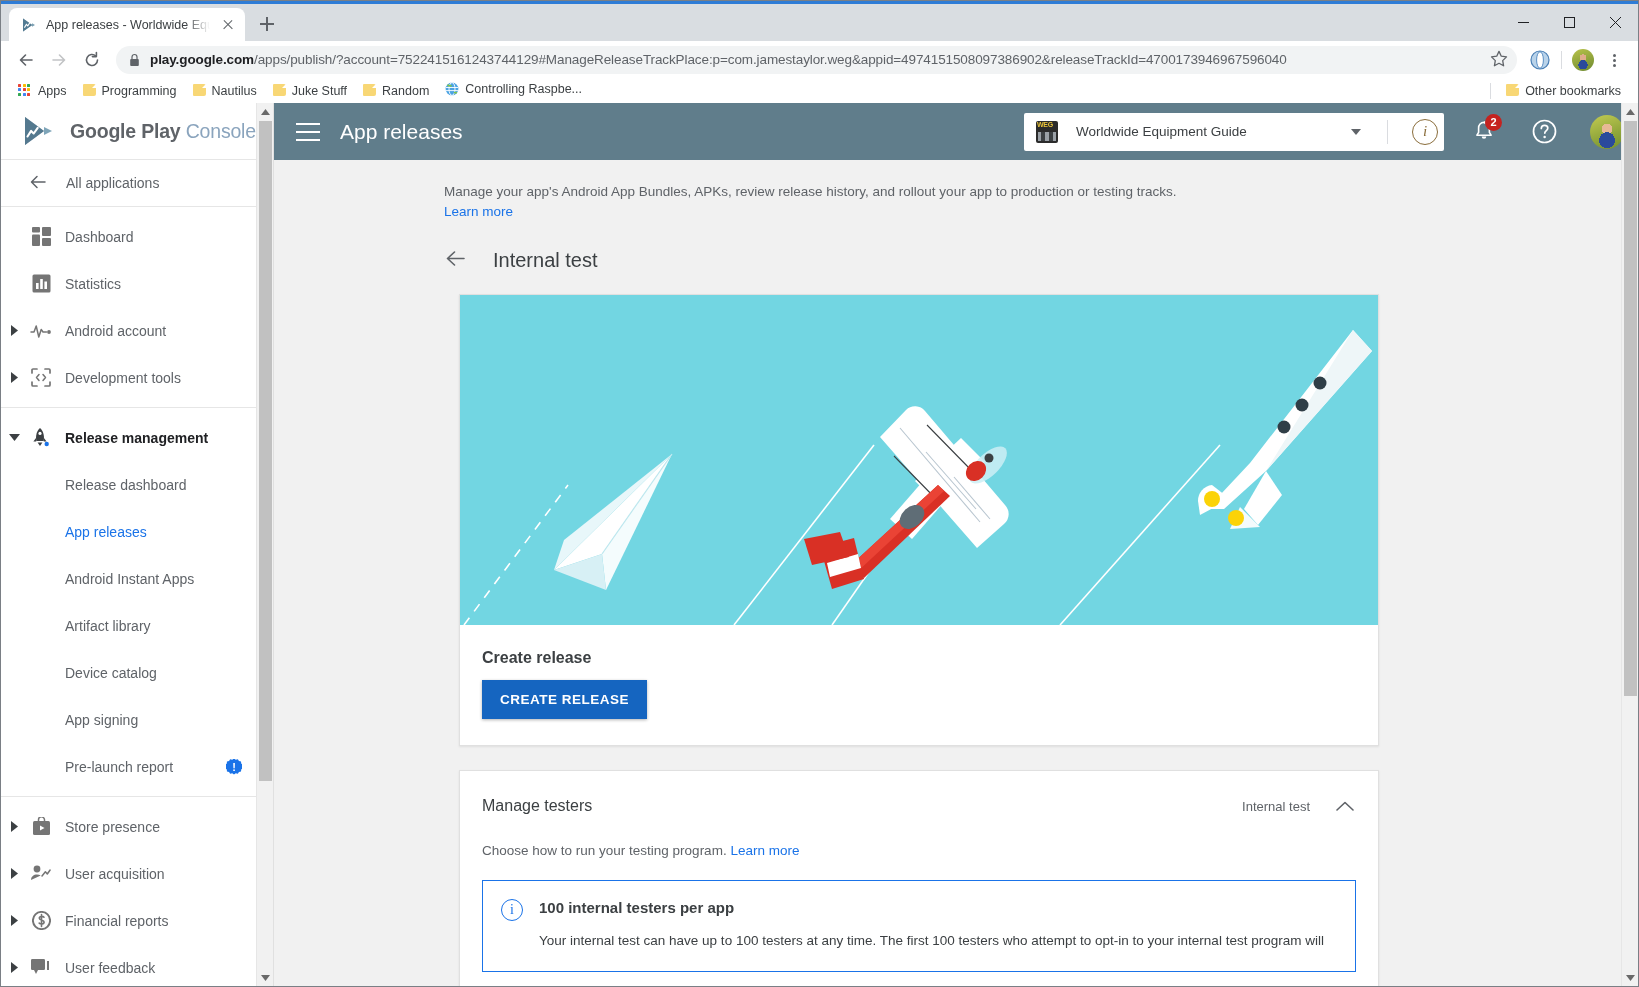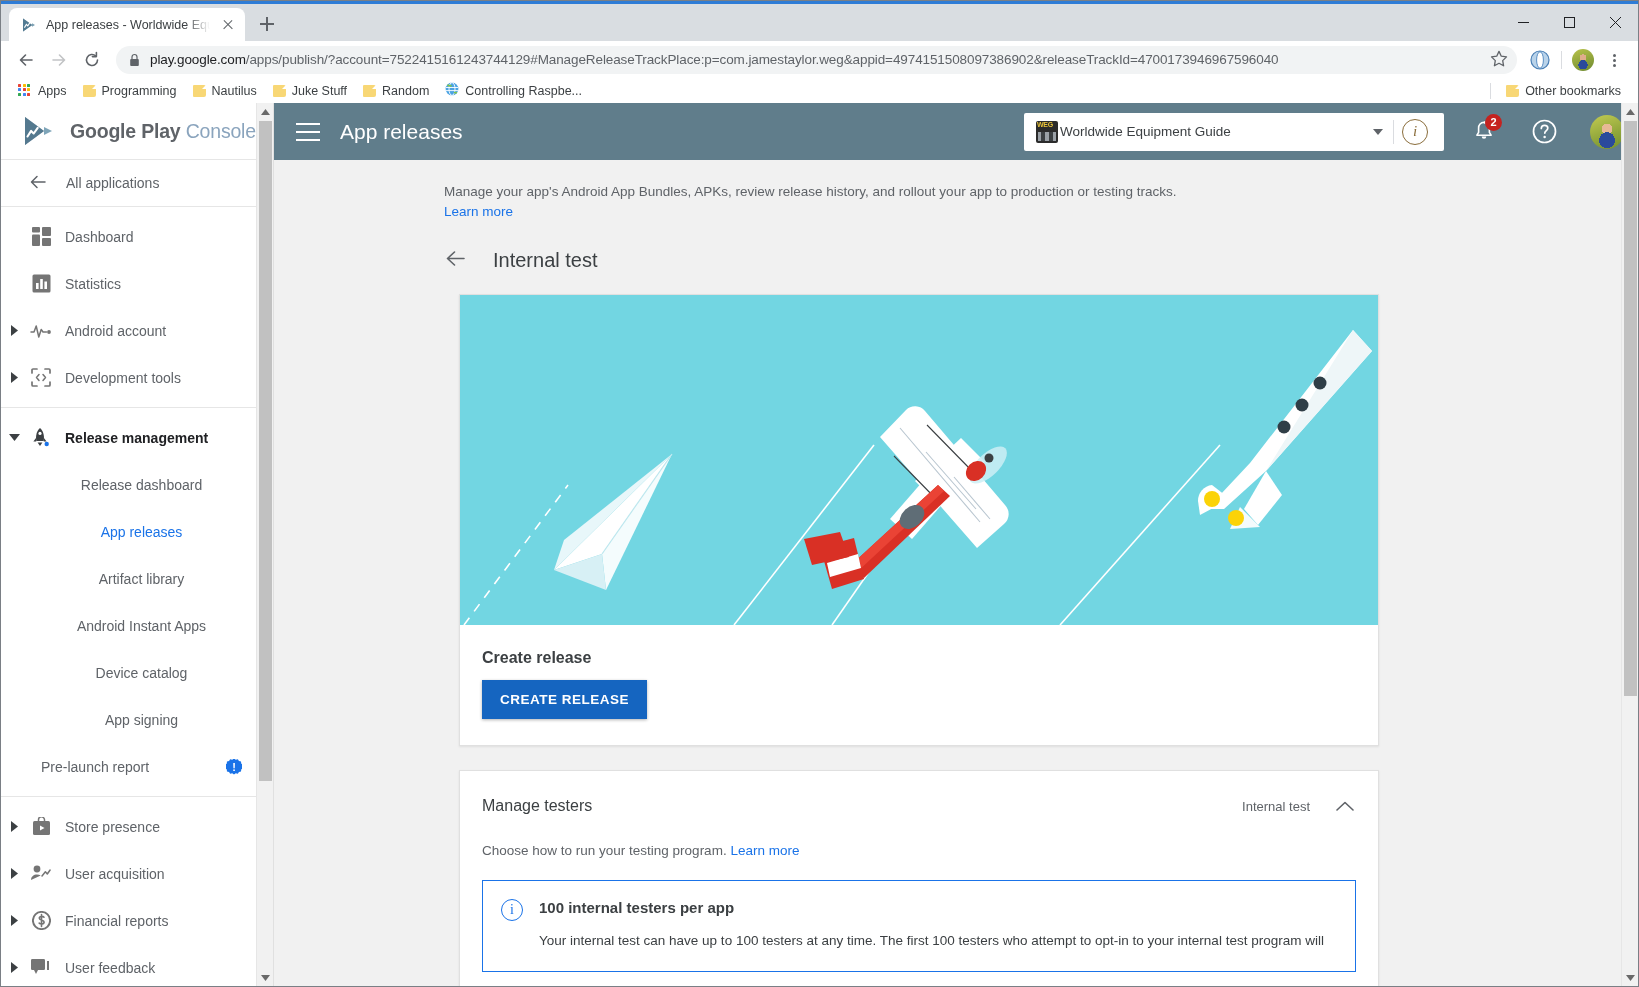--- a/index.html
+++ b/index.html
@@ -49,37 +49,37 @@
   .toolbar { height: 37px; background:#fff; display:flex; align-items:center; padding: 0 10px; gap: 3px; }
   .navbtn { width:30px; height:30px; border-radius:50%; display:flex; align-items:center; justify-content:center; cursor:pointer; }
   .navbtn.disabled { opacity:.38; }
   .omnibox {
     flex:1 1 auto; height:28px; background:#f1f3f4; border-radius:14px;
     display:flex; align-items:center; padding: 0 6px 0 13px; gap:10px; margin: 0 6px;
     cursor: text;
   }
   .lock { width:11px; height:14px; position:relative; flex:0 0 11px; }
   .url { font-size:13.5px; color:#5f6368; white-space:nowrap; overflow:hidden; letter-spacing:-.1px; }
-  .url b { color:#202124; font-weight:400; }
+  .url b { color:#202124; font-weight:700; }
   .star { margin-left:auto; width:22px; height:22px; flex:0 0 22px; cursor:pointer; }
   .tb-icon { width:28px; height:28px; display:flex; align-items:center; justify-content:center; cursor:pointer; border-radius:50%; }
   .tb-sep { width:1px; height:18px; background:#dadce0; margin:0 4px; }
   .avatar-sm {
     width:22px; height:22px; border-radius:50%; flex:0 0 22px;
     background: radial-gradient(circle at 50% 72%, #2a4a9b 0 24%, transparent 24%),
                 radial-gradient(circle at 50% 40%, #e0ad8c 0 20%, transparent 20%),
                 linear-gradient(160deg,#b9c34a,#8ba03a 60%, #6d8a30);
   }
   .kebab { width:28px; height:28px; position:relative; cursor:pointer; }
   .kebab i { position:absolute; left:13px; width:3.2px; height:3.2px; border-radius:50%; background:#5f6368; }
   .kebab i:nth-child(1){ top:8px; } .kebab i:nth-child(2){ top:13.4px; } .kebab i:nth-child(3){ top:18.8px; }
 
   
   .bookmarks { height:26px; background:#fff; border-bottom:1px solid #dadce0; display:flex; align-items:center; padding:0 10px; gap:2px; font-size:12.5px; color:#3c4043; }
-  .bm { display:flex; align-items:center; gap:6px; padding:3px 7px; border-radius:4px; cursor:pointer; white-space:nowrap; }
+  .bm { display:flex; gap:6px; padding:3px 7px; border-radius:4px; cursor:pointer; white-space:nowrap; }
   .folder {
     width:13px; height:12px; flex:0 0 13px; background:#f8d775; border-radius:1px 2px 2px 1px; position:relative;
   }
   .folder::after { content:""; position:absolute; right:0; top:0; border-width:0 0 4px 4px; border-style:solid; border-color:transparent transparent #fff transparent; }
   .bm-right { margin-left:auto; display:flex; align-items:center; gap:2px; }
   .bm-sep { width:1px; height:16px; background:#dadce0; margin-right:6px; }
   .appsgrid { width:14px; height:14px; display:grid; grid-template-columns:repeat(3,3px); grid-template-rows:repeat(3,3px); gap:1.6px; flex:0 0 14px; }
   .appsgrid i { width:3px; height:3px; border-radius:.5px; }
 
   
@@ -99,21 +99,21 @@
 
   .navgroup { border-bottom:1px solid #e6e6e6; padding:6px 0; }
   .navgroup.nb { border-bottom:none; }
   .nav {
     height:47px; display:flex; align-items:center; cursor:pointer; position:relative; padding-right:14px;
   }
   .nav .caret { width:26px; flex:0 0 26px; display:flex; align-items:center; justify-content:center; }
   .nav .caret.empty { visibility:hidden; }
   .nav .nicon { width:28px; flex:0 0 28px; display:flex; align-items:center; justify-content:center; }
   .nav .nlabel { font-size:14px; color:#5f6368; margin-left:10px; }
-  .nav.sub { height:47px; padding-left:40px;justify-content:center; }
+  .nav.sub { height:47px; padding-left:64px; }
   .nav.sub .nlabel { margin-left:0; font-size:14px; }
   .nav.sub.selected .nlabel { color:#1a73e8; }
   .badge-dot {
     margin-left:auto; width:16px; height:16px; flex:0 0 16px; background:#1a73e8; color:#fff;
     font-size:11px; font-weight:bold; display:flex; align-items:center; justify-content:center;
     clip-path: polygon(50% 0%,61% 8%,74% 5%,81% 16%,94% 18%,95% 31%,105% 40%,99% 50%,105% 60%,95% 69%,94% 82%,81% 84%,74% 95%,61% 92%,50% 100%,39% 92%,26% 95%,19% 84%,6% 82%,5% 69%,-5% 60%,1% 50%,-5% 40%,5% 31%,6% 18%,19% 16%,26% 5%,39% 8%);
   }
 
   
   .sb-track { position:absolute; top:0; right:0; width:17px; bottom:0; background:#f1f1f1; border-left:1px solid #e6e6e6; }
@@ -122,21 +122,21 @@
 
   
   .content { flex:1 1 auto; position:relative; overflow:hidden; background:#f1f1f1; }
   .appbar { height:57px; background:#607d8b; display:flex; align-items:center; padding:0 14px 0 22px; gap:20px; }
   .hamb { width:24px; height:18px; position:relative; cursor:pointer; flex:0 0 24px; }
   .hamb i { position:absolute; left:0; width:24px; height:2px; background:#fff; }
   .hamb i:nth-child(1){top:0} .hamb i:nth-child(2){top:8px} .hamb i:nth-child(3){top:16px}
   .appbar-title { font-size:21px; color:#fff; }
   .appselect {
     margin-left:auto; width:420px; height:38px; background:#fff; border-radius:2px;
-    display:flex; align-items:center; padding:0 16px 0 12px; gap:2px; cursor:pointer;
+    display:flex; align-items:center; padding:0 6px 0 12px; gap:18px; cursor:pointer;
   }
   .app-ico { width:22px; height:22px; flex:0 0 22px; border-radius:2px; background:#2b2b2b; position:relative; overflow:hidden; }
   .app-ico::before { content:"WEG"; position:absolute; left:1px; top:0px; font-size:7px; color:#e8c33b; font-weight:bold; letter-spacing:-.3px;}
   .app-ico::after { content:""; position:absolute; left:2px; bottom:2px; right:2px; height:9px; background:linear-gradient(90deg,#9aa0a6 0 18%, #3c4043 18% 40%, #9aa0a6 40% 62%, #3c4043 62% 84%, #9aa0a6 84%); }
   .appselect .aname { font-size:13.5px; color:#3c4043; flex:1 1 auto; }
   .appselect .dd { width:0;height:0;border-left:5px solid transparent;border-right:5px solid transparent;border-top:6px solid #5f6368;margin-right:8px; }
   .appselect .vsep { width:1px; height:24px; background:#dadce0; }
   .infoi { width:26px;height:26px;border-radius:50%;border:1.6px solid #8a6d3b;display:flex;align-items:center;justify-content:center;color:#8a6d3b;font-size:15px;font-family:"Liberation Serif",serif; font-style:italic; margin-left:6px;}
   .bar-icon { width:40px;height:40px;display:flex;align-items:center;justify-content:center;position:relative;cursor:pointer;border-radius:50%; }
   .notif-badge {
@@ -426,24 +426,24 @@
             <span class="nlabel" style="color:#202124;font-weight:bold">Release management</span>
           </div>
 
           <div class="nav sub">
             <span class="nlabel">Release dashboard</span>
           </div>
           <div class="nav sub selected">
             <span class="nlabel" style="color:#1a73e8">App releases</span>
           </div>
           <div class="nav sub">
+            <span class="nlabel">Android Instant Apps</span>
+          </div>
+          <div class="nav sub">
             <span class="nlabel">Artifact library</span>
-          </div>
-          <div class="nav sub">
-            <span class="nlabel">Android Instant Apps</span>
           </div>
           <div class="nav sub">
             <span class="nlabel">Device catalog</span>
           </div>
           <div class="nav sub">
             <span class="nlabel">App signing</span>
           </div>
           <div class="nav sub">
             <span class="nlabel">Pre-launch report</span>
             <span class="badge-dot">!</span>

